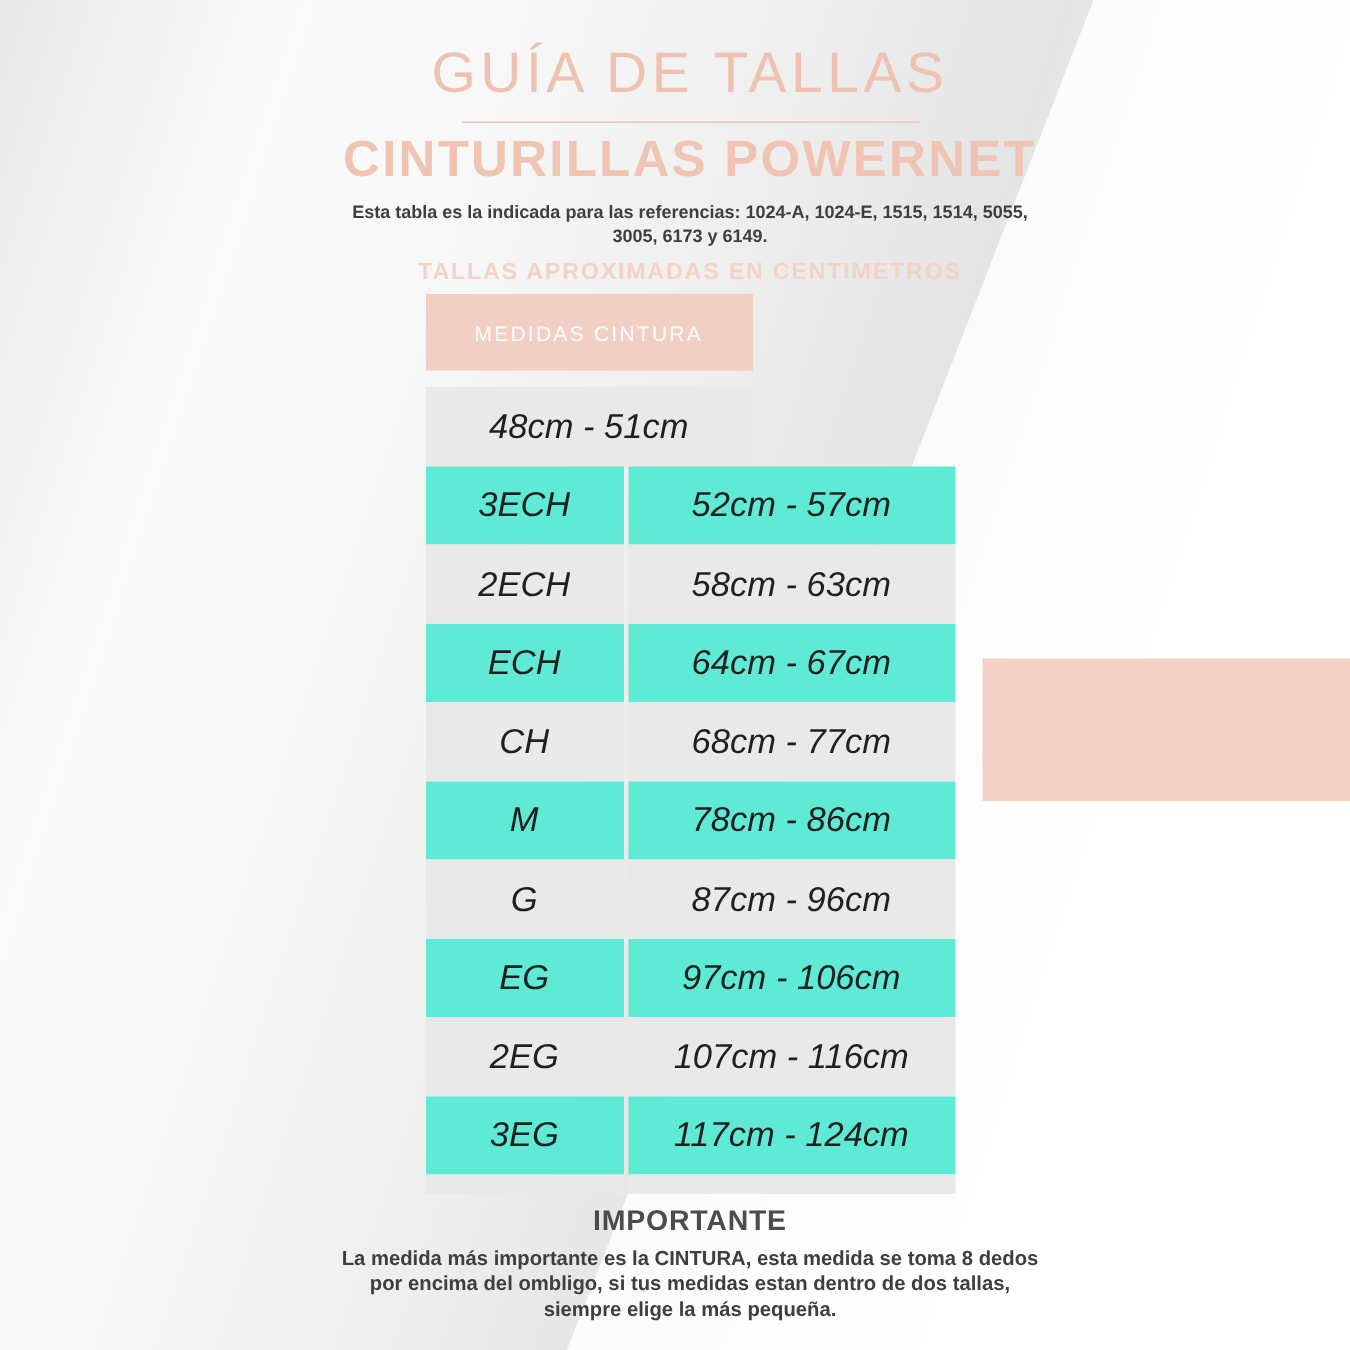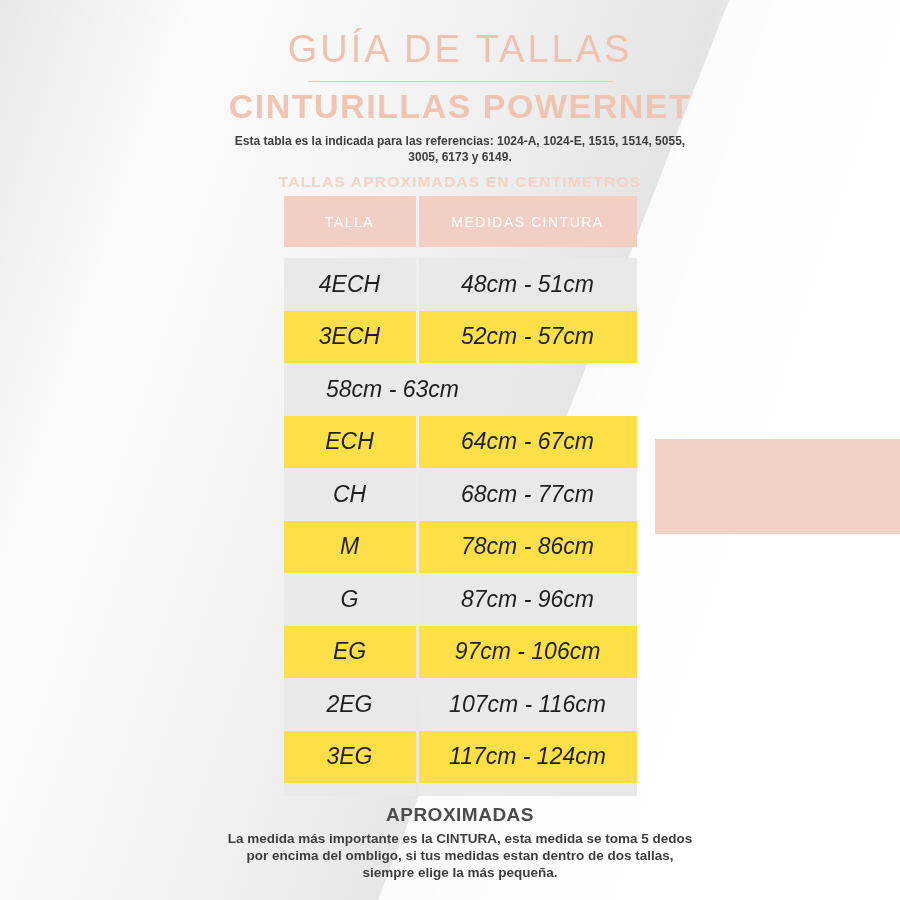--- a/index.html
+++ b/index.html
@@ -52,21 +52,21 @@
   .thead { display:flex; gap:3px; height:51px; }
   .th {
     background:#f2cfc4; color:#fffdfc; font-size:14px; font-weight:400;
     letter-spacing:1.5px; display:flex; align-items:center; justify-content:center;
   }
   .col1 { width:132px; }
   .col2 { width:218px; }
   .tbody { margin-top:11px; }
   .tr { display:flex; gap:3px; height:52.5px; }
   .td {
-    background:#fde047; display:flex; align-items:center; justify-content:center;
+    background:#5eead4; display:flex; align-items:center; justify-content:center;
     font-style:italic; font-size:23px; color:#1f1f1f;
   }
   .tr:nth-child(odd) .td { background:#e9e9e9; }
   .tr-partial { display:flex; gap:3px; height:13px; }
   .tr-partial .td-partial { background:#e9e9e9; }
 
   .important-heading {
     margin-top:8px; font-size:19px; line-height:22px;
     font-weight:700; letter-spacing:.5px; color:#4c4c4c; text-align:center;
   }
@@ -85,33 +85,32 @@
 
   <div class="content">
     <h1 class="title">GUÍA DE TALLAS</h1>
     <div class="title-divider"></div>
     <h2 class="subtitle">CINTURILLAS POWERNET</h2>
     <p class="ref-note">Esta tabla es la indicada para las referencias: 1024-A, 1024-E, 1515, 1514, 5055, 3005, 6173 y 6149.</p>
     <div class="units-label">TALLAS APROXIMADAS EN CENTIMETROS</div>
 
     <div class="size-table">
       <div class="thead">
-        <div class="th col1">TALLA</div>
         <div class="th col2">MEDIDAS CINTURA</div>
       </div>
       <div class="tbody">
         <div class="tr">
-          <div class="td col1">4ECH</div>
           <div class="td col2">48cm - 51cm</div>
         </div>
         <div class="tr">
           <div class="td col1">3ECH</div>
           <div class="td col2">52cm - 57cm</div>
         </div>
         <div class="tr">
+          <div class="td col1">2ECH</div>
           <div class="td col2">58cm - 63cm</div>
         </div>
         <div class="tr">
           <div class="td col1">ECH</div>
           <div class="td col2">64cm - 67cm</div>
         </div>
         <div class="tr">
           <div class="td col1">CH</div>
           <div class="td col2">68cm - 77cm</div>
         </div>
@@ -135,16 +134,16 @@
           <div class="td col1">3EG</div>
           <div class="td col2">117cm - 124cm</div>
         </div>
         <div class="tr-partial">
           <div class="td-partial col1"></div>
           <div class="td-partial col2"></div>
         </div>
       </div>
     </div>
 
-    <h3 class="important-heading">APROXIMADAS</h3>
-    <p class="important-text">La medida más importante es la CINTURA, esta medida se toma 5 dedos por encima del ombligo, si tus medidas estan dentro de dos tallas, siempre elige la más pequeña.</p>
+    <h3 class="important-heading">IMPORTANTE</h3>
+    <p class="important-text">La medida más importante es la CINTURA, esta medida se toma 8 dedos por encima del ombligo, si tus medidas estan dentro de dos tallas, siempre elige la más pequeña.</p>
   </div>
 </div>
 
 </body></html>

